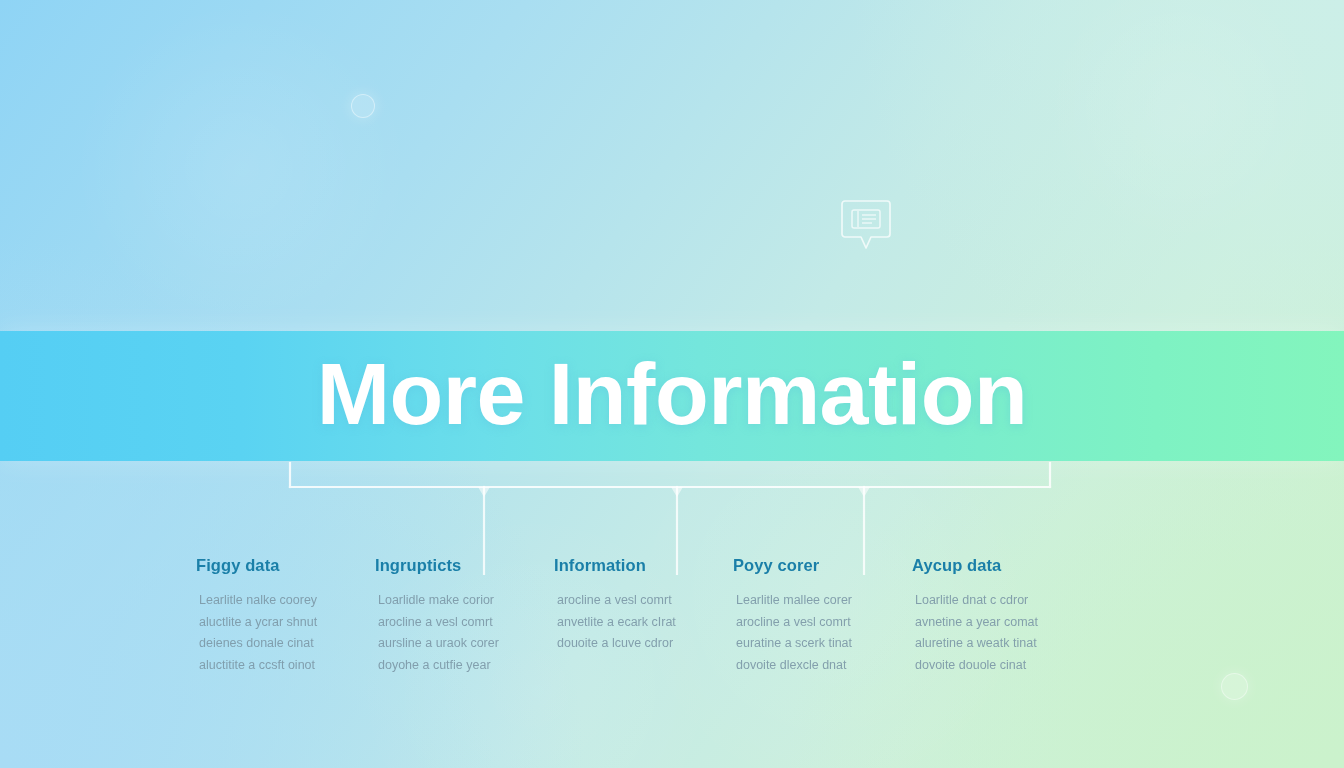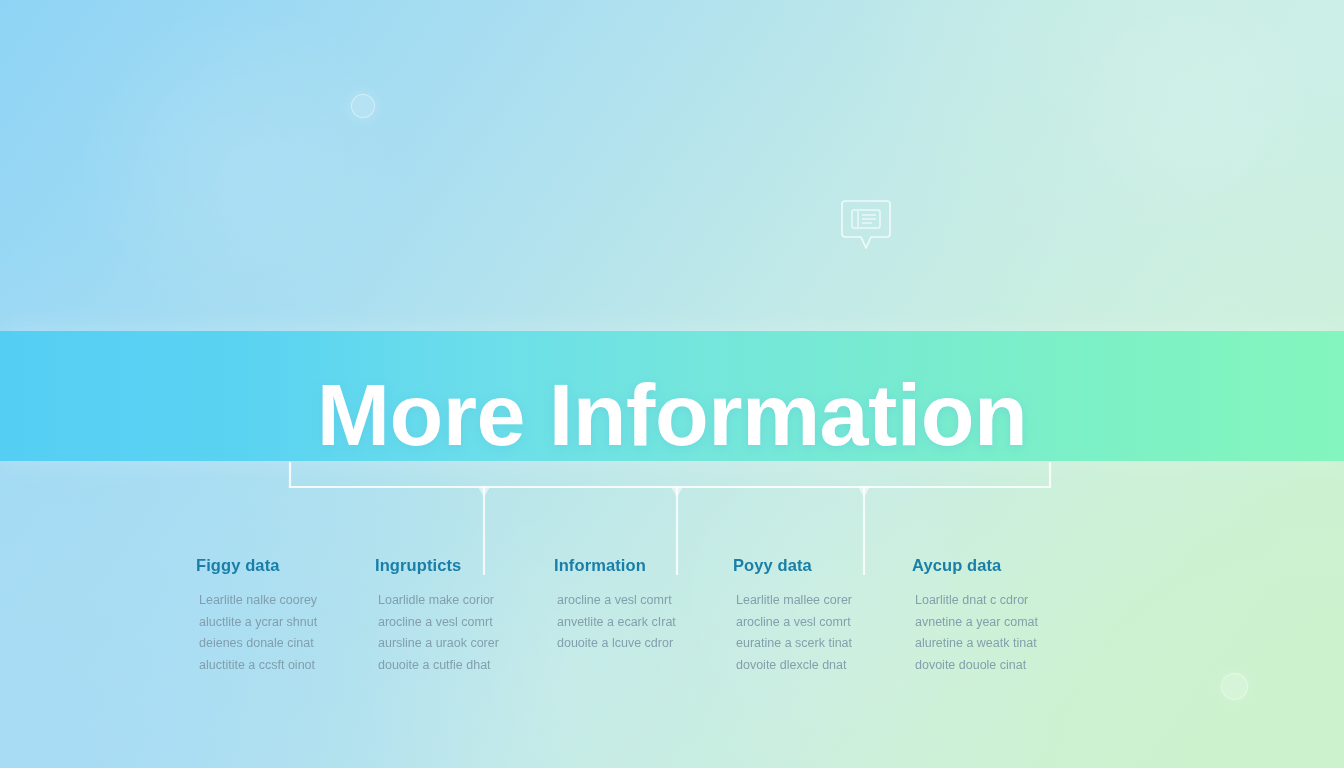--- a/index.html
+++ b/index.html
@@ -68,21 +68,21 @@
     height: 130px;
     background: linear-gradient(90deg,
         #55cef4 0%,
         #5ad3f2 18%,
         #6bdeea 36%,
         #74e6dc 52%,
         #79ecce 70%,
         #7ef2c3 86%,
         #83f5bd 100%);
     display: flex;
-    align-items: flex-end;
+    align-items: center;
     justify-content: center;
     box-shadow: 0 0 26px rgba(255,255,255,0.22);
   }
   #banner-title {
     color: #ffffff;
     font-size: 88px;
     font-weight: bold;
     letter-spacing: -0.5px;
     line-height: 1;
     white-space: nowrap;
@@ -193,35 +193,35 @@
         <span>aluctitite a ccsft oinot</span>
       </div>
     </div>
 
     <div class="column">
       <div class="col-title">Ingrupticts</div>
       <div class="col-body">
         <span>Loarlidle make corior</span>
         <span>arocline a vesl comrt</span>
         <span>aursline a uraok corer</span>
-        <span>douoite a cutfie dhat</span>
+        <span>doyohe a cutfie year</span>
       </div>
     </div>
 
     <div class="column">
       <div class="col-title">Information</div>
       <div class="col-body">
         <span>arocline a vesl comrt</span>
         <span>anvetlite a ecark cIrat</span>
         <span>douoite a lcuve cdror</span>
       </div>
     </div>
 
     <div class="column">
-      <div class="col-title">Poyy data</div>
+      <div class="col-title">Poyy corer</div>
       <div class="col-body">
         <span>Learlitle mallee corer</span>
         <span>arocline a vesl comrt</span>
         <span>euratine a scerk tinat</span>
         <span>dovoite dlexcle dnat</span>
       </div>
     </div>
 
     <div class="column">
       <div class="col-title">Aycup data</div>

